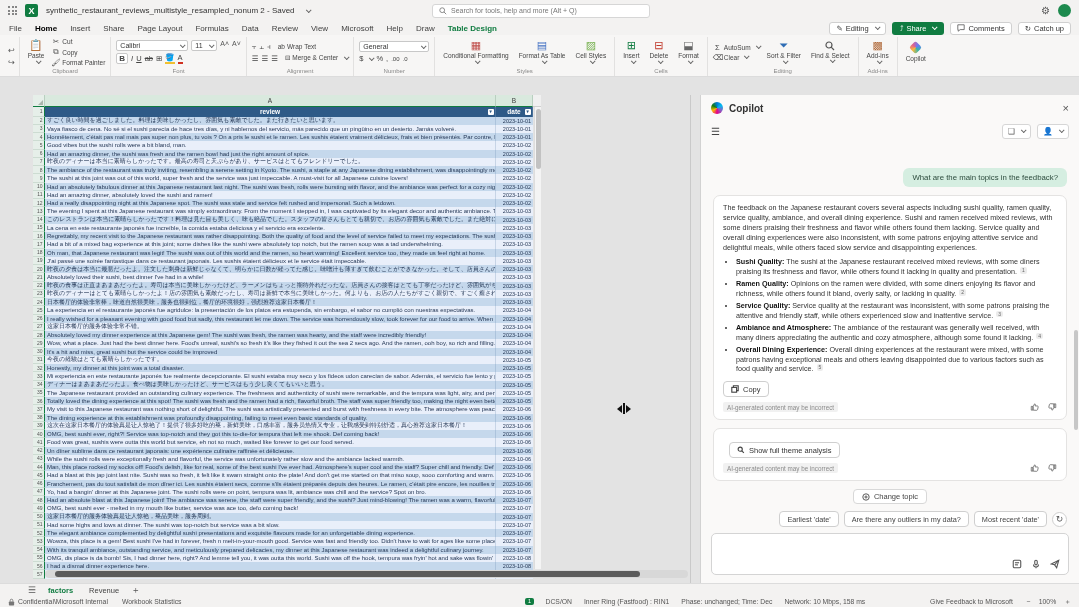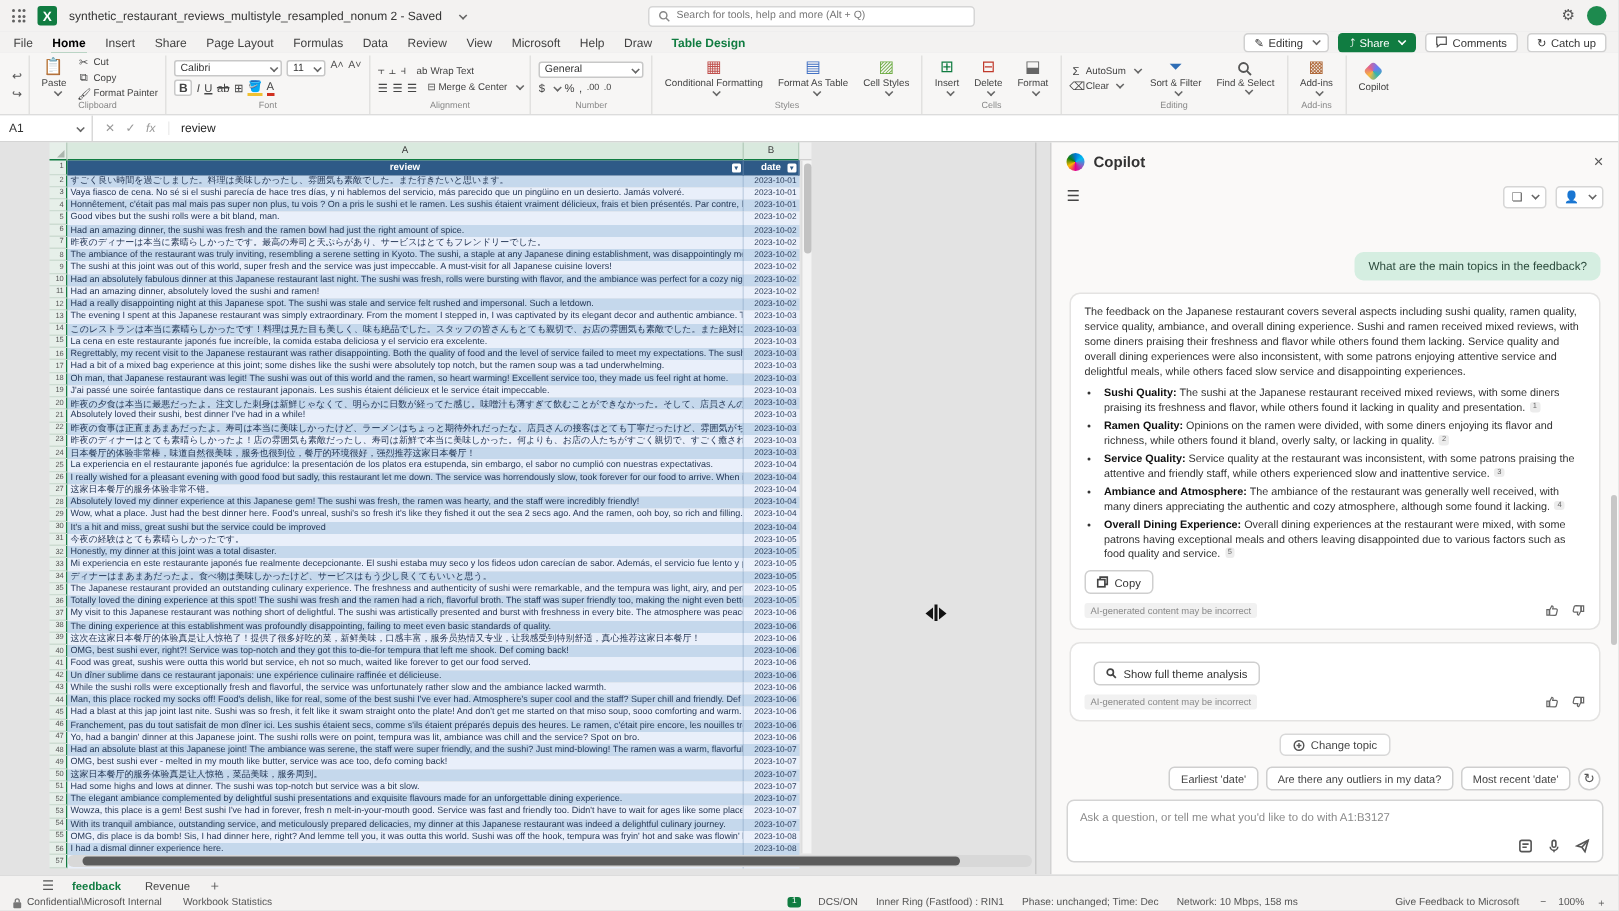--- a/index.html
+++ b/index.html
@@ -377,32 +377,20 @@
       <div class="rgroup-body">
         <div class="bigbtn">
             <span class="grad-diamond"></span>
             <span>Copilot</span>
           </div>
       </div>
       <div class="rgroup-label">&nbsp;</div>
     </div>
   </div>
 
-  <div class="formulabar">
-    <div class="namebox">
-        <span>A1</span>
-        <span class="chev"></span>
-      </div>
-    <div class="fb-icons">
-      <span>✕</span>
-      <span>✓</span>
-      <i>fx</i>
-    </div>
-    <div class="fb-value">review</div>
-  </div>
 
   <div class="main">
     <div class="grid">
       <div class="colstrip">
         <div class="corner"></div>
         <div class="colhead colA">A</div>
         <div class="colhead colB">B</div>
         <div class="colfill"></div>
       </div>
       <div class="theadrow">
@@ -796,21 +784,20 @@
       </div>
 
       <div class="chipsrow" id="chips-row">
           <div class="chip">Earliest 'date'</div>
           <div class="chip">Are there any outliers in my data?</div>
           <div class="chip">Most recent 'date'</div>
           <div class="chip round">↻</div>
         </div>
 
       <div class="cp-input">
-        <div class="cp-ph">Ask a question, or tell me what you'd like to do with A1:B3127</div>
         <div class="cp-inicons">
           <svg viewBox="0 0 12 12">
               <rect x="1.5" y="1.5" width="9" height="9" rx="1.5"></rect>
               <line x1="3.5" y1="4.5" x2="8.5" y2="4.5"></line>
               <line x1="3.5" y1="7" x2="7" y2="7"></line>
             </svg>
           <svg viewBox="0 0 12 12">
               <rect x="4.5" y="1.5" width="3" height="5.5" rx="1.5"></rect>
               <path d="M3 6.5a3 3 0 0 0 6 0M6 9.5v1.5"></path>
             </svg>
@@ -826,21 +813,21 @@
     <div class="cursor">
         <span class="cur-l"></span>
         <span class="cur-bar"></span>
         <span class="cur-r"></span>
       </div>
   </div>
 
   <div class="tabsbar">
     <span style="font-size:9px;color:#555;">☰</span>
     <span id="sheet-tabs" style="display:flex;gap:12px;">
-        <span class="stab active">feedback</span>
+        <span class="stab active">factors</span>
         <span class="stab">Revenue</span>
       </span>
     <span class="newsheet">＋</span>
   </div>
 
   <div class="statusbar">
     <span style="display:flex;align-items:center;gap:3px;">
       <svg width="7" height="8" viewBox="0 0 8 9">
           <rect x="1" y="4" width="6" height="4.5" rx="0.8" fill="#777"></rect>
           <path d="M2.5 4V2.8a1.5 1.5 0 0 1 3 0V4" fill="none" stroke="#777" stroke-width="1"></path>

